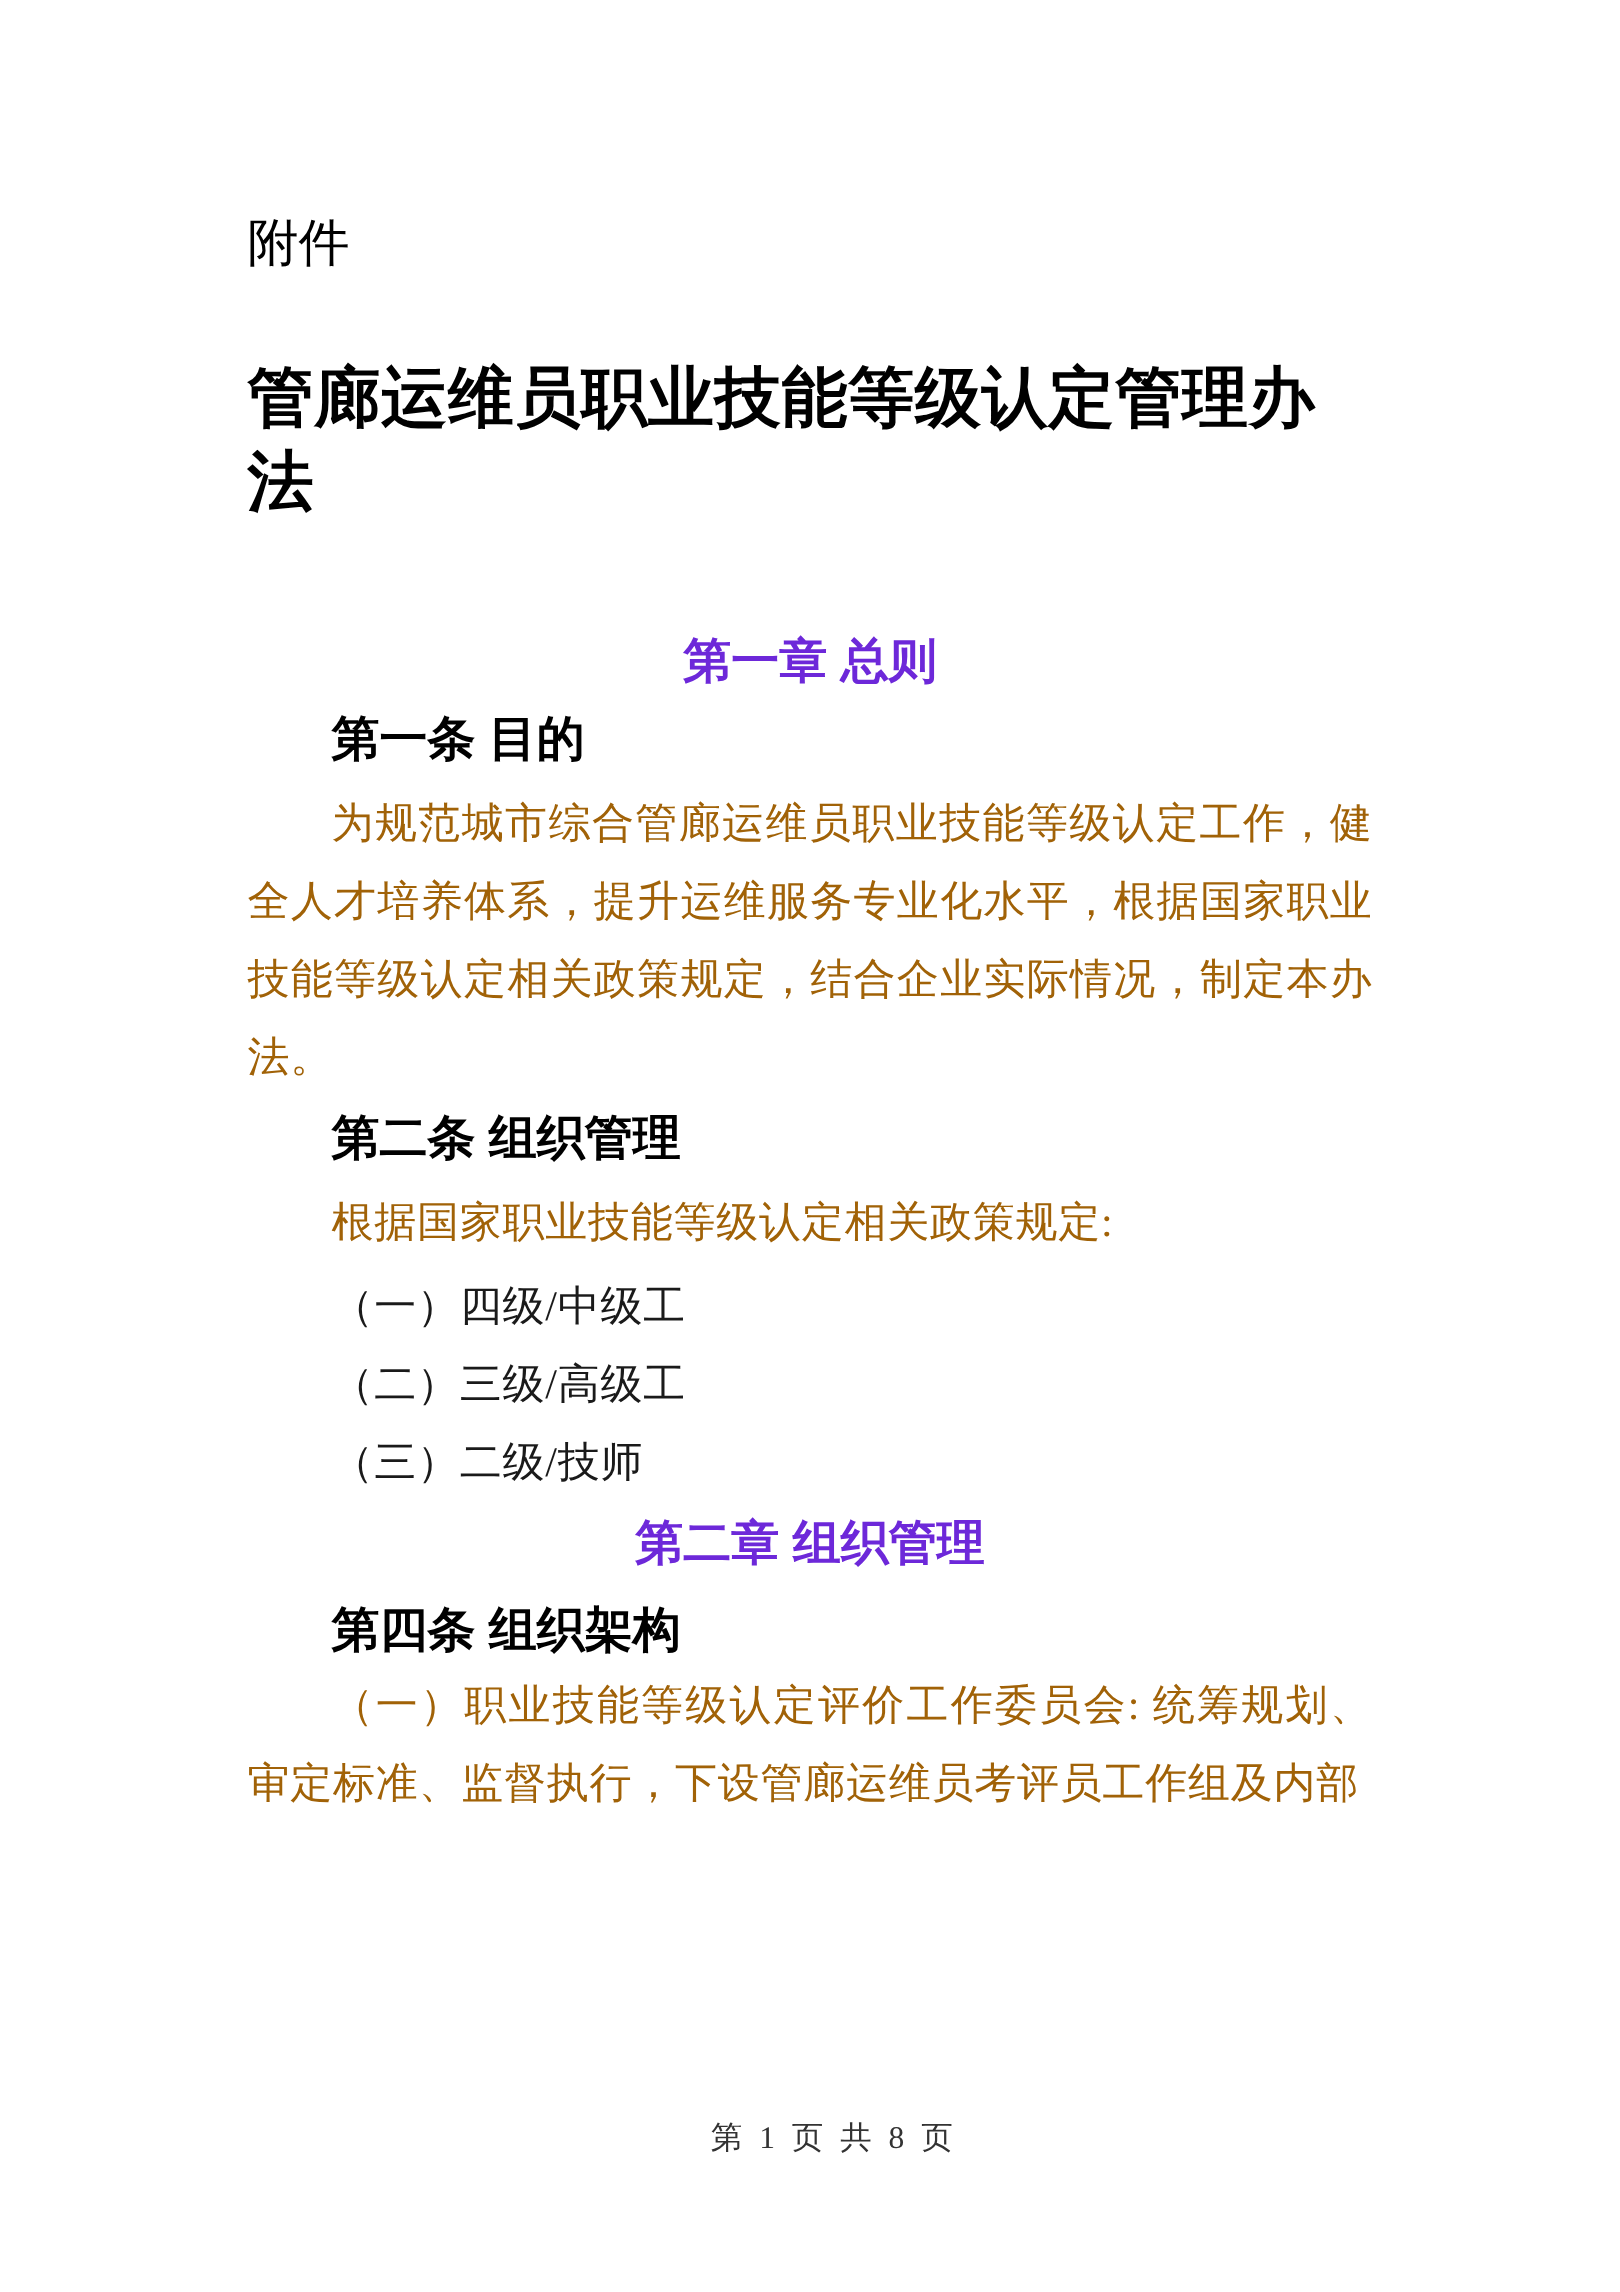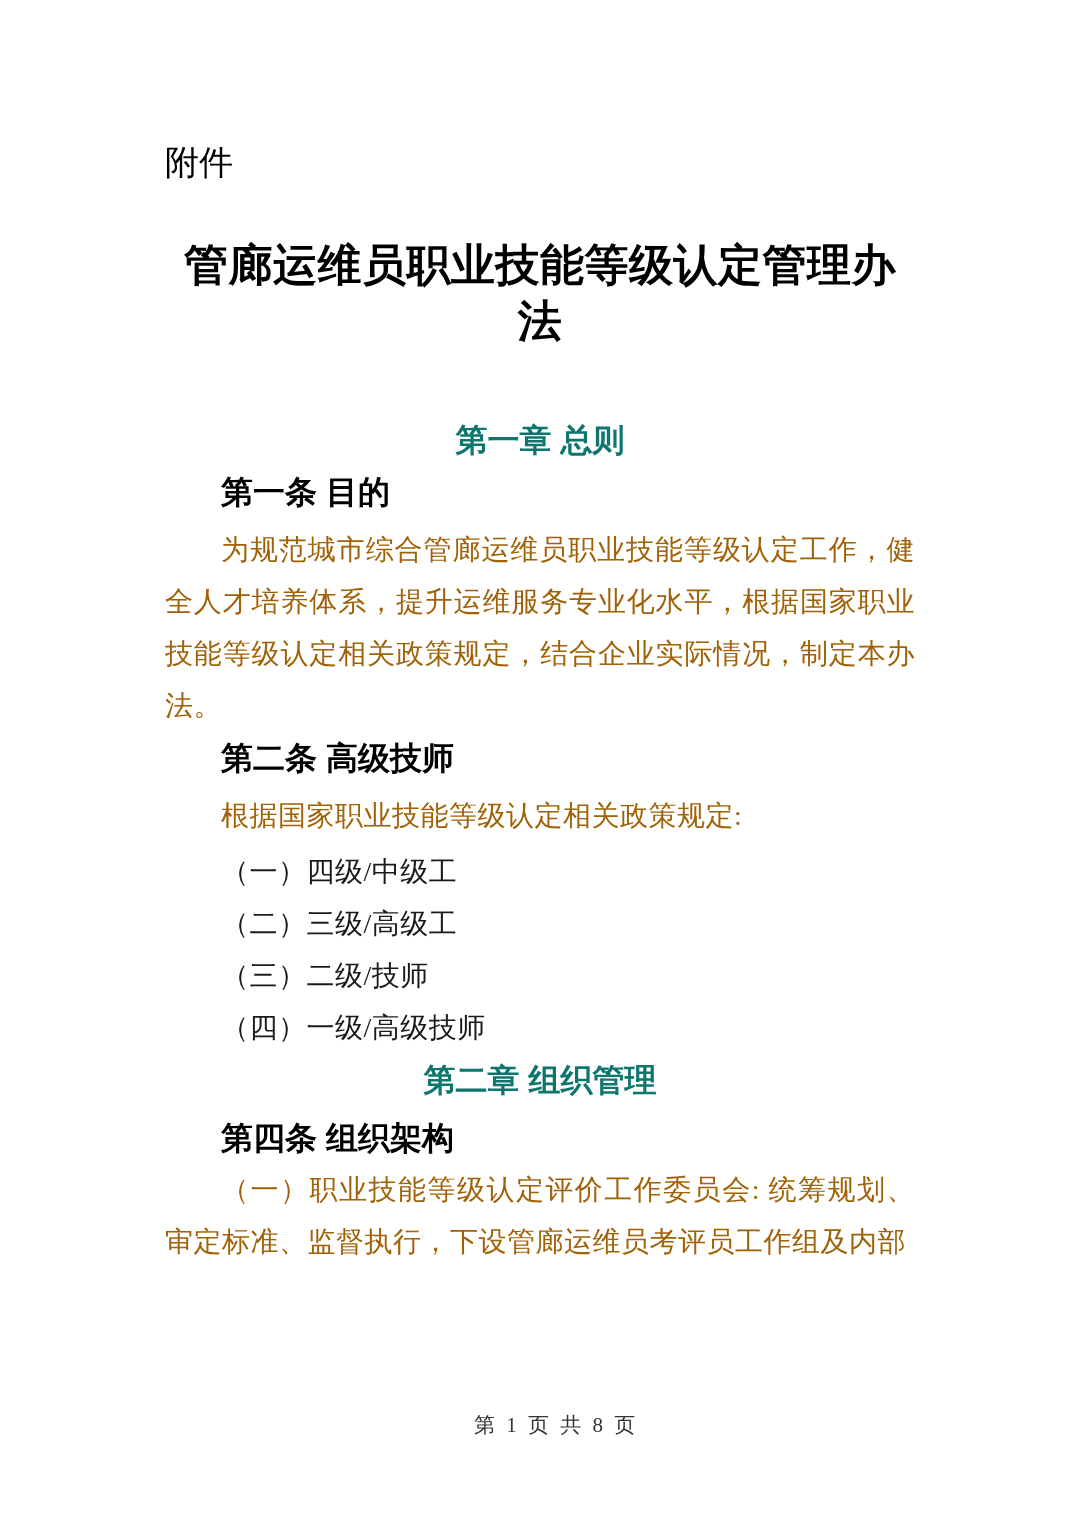--- a/index.html
+++ b/index.html
@@ -25,32 +25,32 @@
     line-height: 38px;
     font-weight: 500;
     color: #000000;
   }
   .doc-title {
     margin-top: 57px;
     font-family: "Liberation Serif", serif;
     font-size: 44px;
     line-height: 56px;
     font-weight: bold;
-    text-align: center;
+    text-align: left;
     letter-spacing: 0.5px;
     color: #000000;
   }
   .chapter-heading {
     margin-top: 64px;
     font-family: "Liberation Sans", sans-serif;
     font-size: 32px;
     line-height: 52px;
     font-weight: bold;
     text-align: center;
-    color: #0f766e;
+    color: #6d28d9;
   }
   .chapter-heading.ch2 { margin-top: 0; }
   .article-heading {
     font-family: "Liberation Sans", sans-serif;
     font-size: 32px;
     line-height: 52px;
     font-weight: bold;
     text-indent: 56px;
     color: #000000;
   }
@@ -95,31 +95,30 @@
     <div class="attachment">附件</div>
 
     <h1 class="doc-title">管廊运维员职业技能等级认定管理办法</h1>
 
     <h2 class="chapter-heading">第一章 总则</h2>
 
     <h3 class="article-heading">第一条 目的</h3>
 
     <p class="body-para">为规范城市综合管廊运维员职业技能等级认定工作，健全人才培养体系，提升运维服务专业化水平，根据国家职业技能等级认定相关政策规定，结合企业实际情况，制定本办法。</p>
 
-    <h3 class="article-heading">第二条 高级技师</h3>
+    <h3 class="article-heading">第二条 组织管理</h3>
 
 
 
     <p class="body-para">根据国家职业技能等级认定相关政策规定:</p>
 
     <div class="grade-list">
       <div class="grade-item">（一）四级/中级工</div>
       <div class="grade-item">（二）三级/高级工</div>
       <div class="grade-item">（三）二级/技师</div>
-      <div class="grade-item">（四）一级/高级技师</div>
     </div>
 
     <h2 class="chapter-heading ch2">第二章 组织管理</h2>
 
     <h3 class="article-heading a4">第四条 组织架构</h3>
 
     <p class="body-para tight">（一）职业技能等级认定评价工作委员会: 统筹规划、审定标准、监督执行，下设管廊运维员考评员工作组及内部</p>
 
   </div>
 

